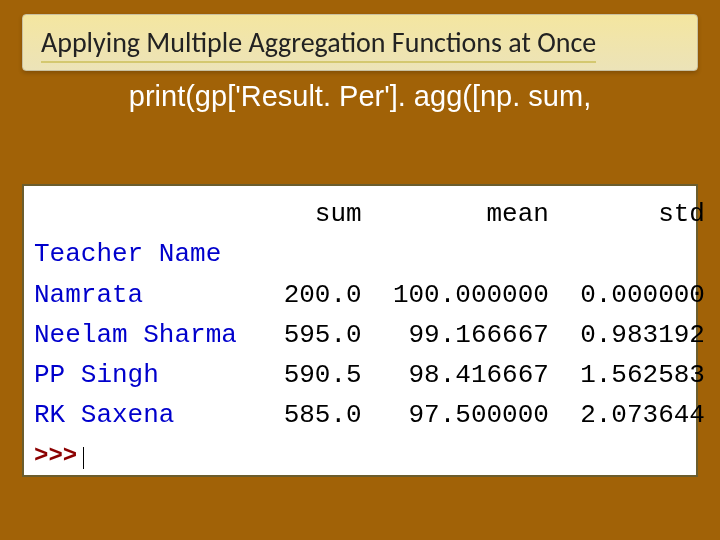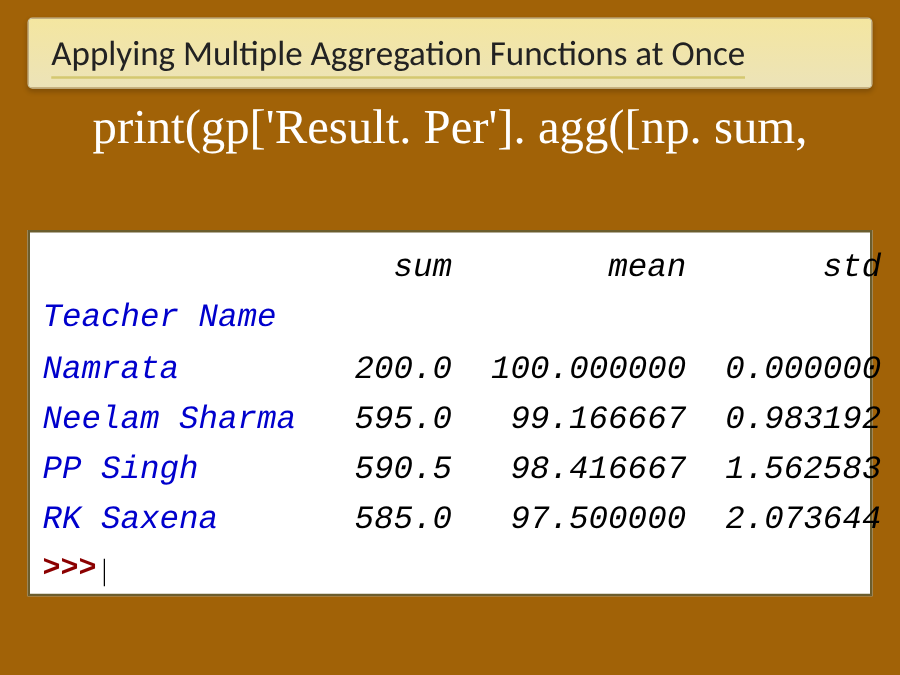--- a/index.html
+++ b/index.html
@@ -35,41 +35,40 @@
     display: inline;
     padding-bottom: 1px;
   }
   .code-line {
     position: absolute;
     top: 78px;
     left: 0;
     right: 0;
     text-align: center;
     color: #fff;
-    font-size: 39px;
+    font-size: 29px;
     line-height: 1.25;
-    font-family: Liberation Serif, serif;
+    font-family: Liberation Sans, sans-serif;
   }
   .output-box {
     position: absolute;
     top: 184px;
     left: 22px;
     right: 22px;
     background: #fff;
     border: 2px solid #6b5d2e;
     padding: 8px 10px 6px 10px;
     font-family: "Courier New", monospace;
   }
   .out-table {
     font-family: "Courier New", monospace;
     font-size: 26px;
     line-height: 1.55;
     white-space: pre;
     color: #000;
-    font-style: italic;
   }
   .hdr { color: #000; }
   .idx { color: #0000cc; }
   .prompt-row {
     margin-top: 6px;
     font-family: "Courier New", monospace;
     font-size: 24px;
   }
   .prompt {
     color: #8b0000;

